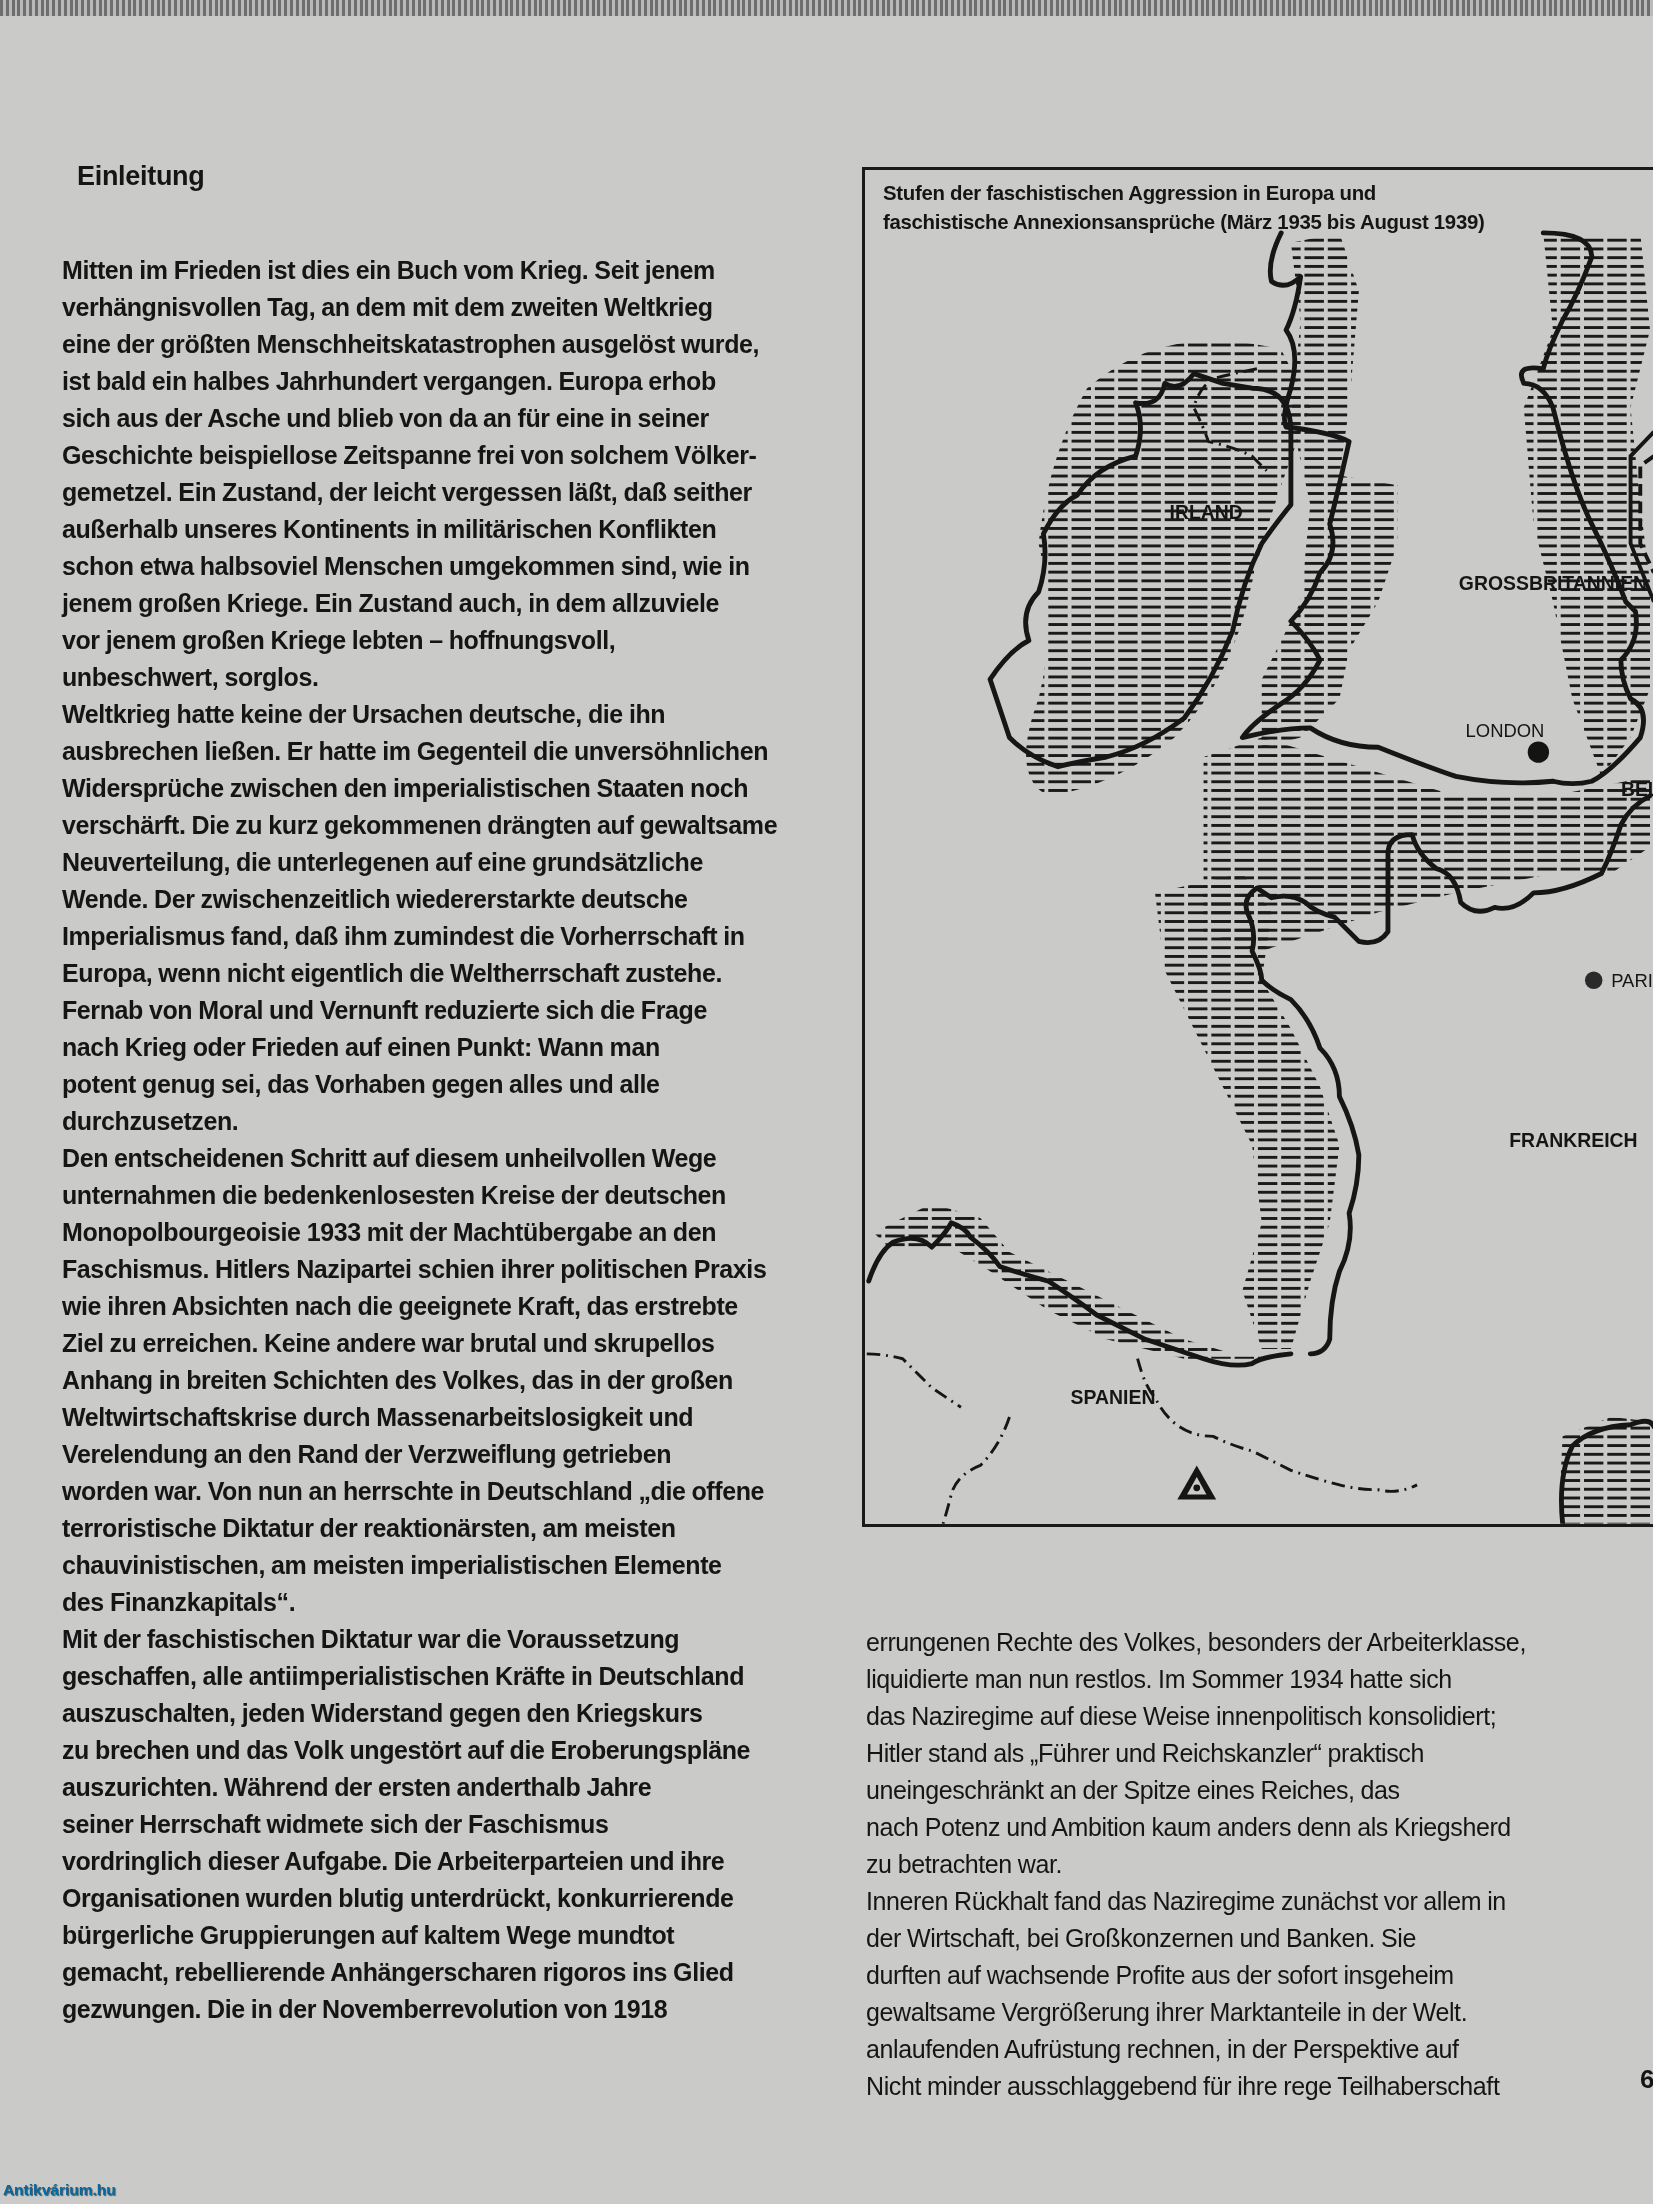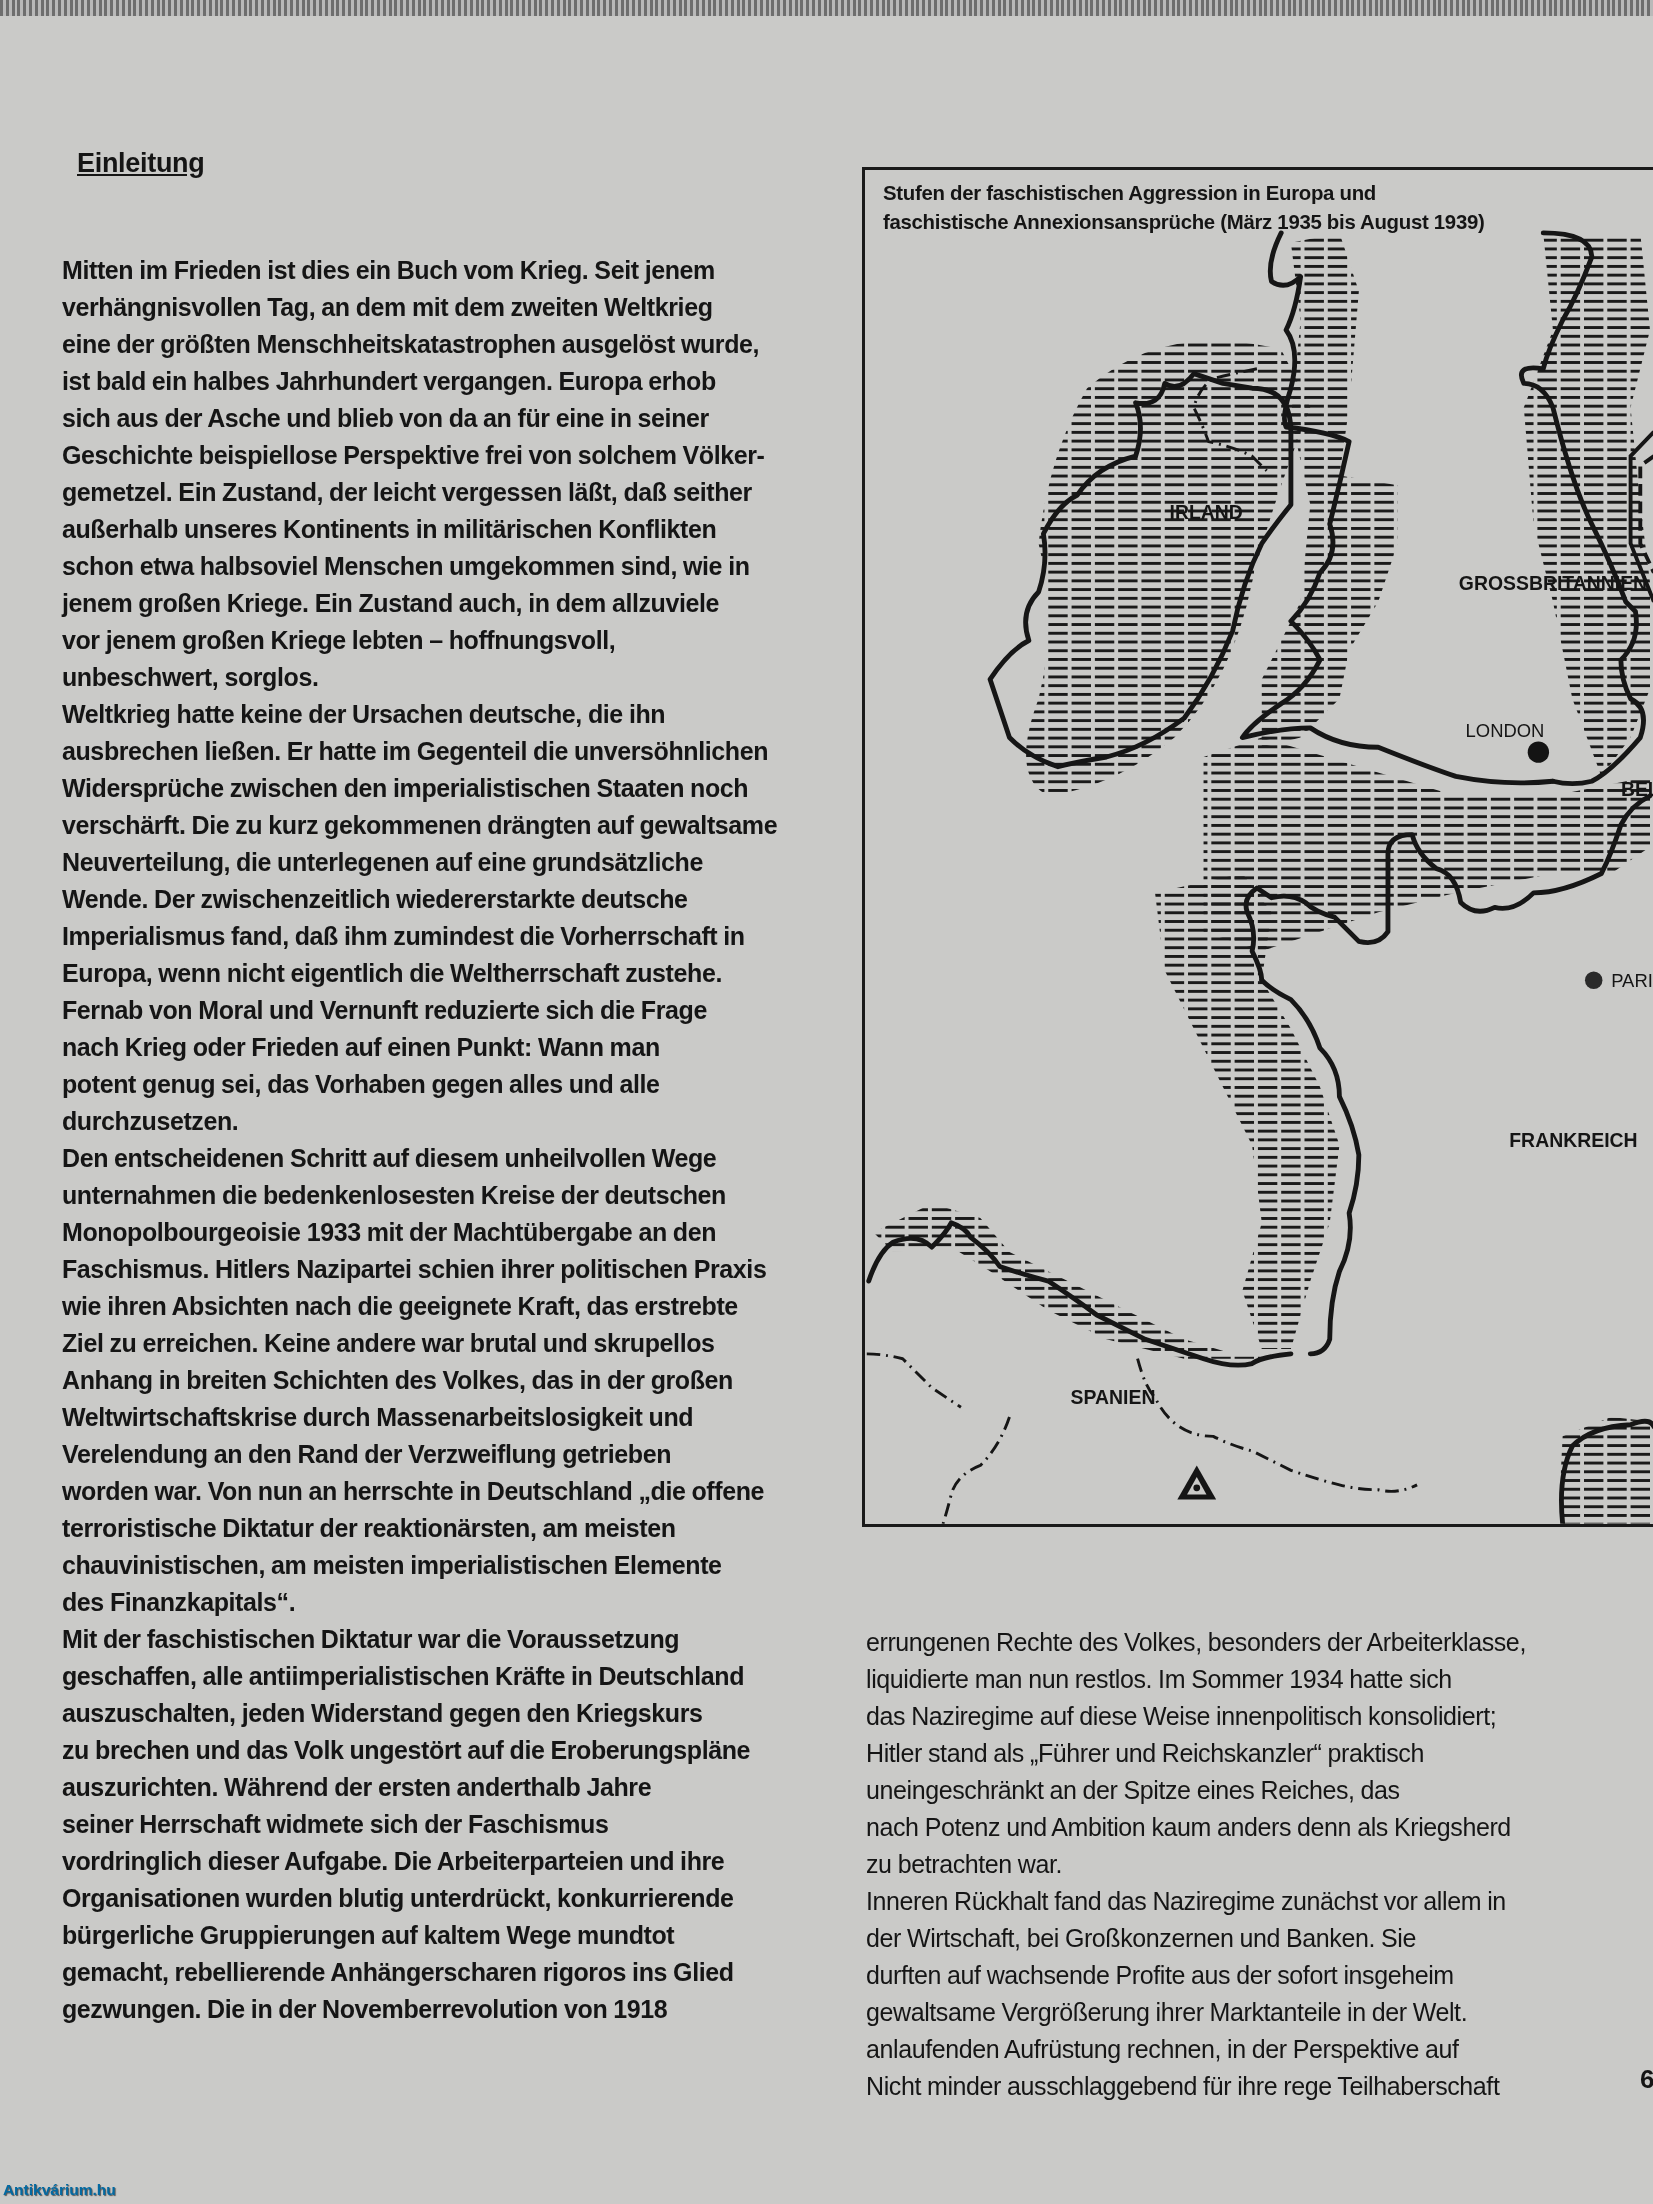--- a/index.html
+++ b/index.html
@@ -11,22 +11,22 @@
   }
   .top-strip {
     position: absolute; left: 0; top: 0; width: 1654px; height: 15.5px;
     background: repeating-linear-gradient(90deg, #6e6e6e 0 2.9px, #b9b9b9 2.9px 5.8px);
   }
   .page {
     position: absolute; left: 0; top: 15.5px; width: 1654px; height: 2189px;
     background: #cacac8;
   }
   .heading {
-    position: absolute; left: 77px; top: 148px;
-    font-size: 27px; font-weight: bold; letter-spacing: -0.3px; text-decoration: underline;
+    position: absolute; left: 77px; top: 161px;
+    font-size: 27px; font-weight: bold; letter-spacing: -0.3px;
   }
   .col-left {
     position: absolute; left: 62px; top: 252px; width: 776px;
     font-size: 25px; font-weight: bold; line-height: 37px;
     letter-spacing: -0.4px; word-spacing: -0.5px;
   }
   .col-right {
     position: absolute; left: 866px; top: 1624px; width: 757px;
     font-size: 25px; font-weight: normal; line-height: 37px;
     letter-spacing: -0.4px; word-spacing: -0.5px;
@@ -59,21 +59,21 @@
 <div class="page"></div>
 
 <h1 class="heading" style="margin:0">Einleitung</h1>
 
 <div class="col-left" id="leftCol">
     <span class="line">Mitten im Frieden ist dies ein Buch vom Krieg. Seit jenem</span>
     <span class="line">verhängnisvollen Tag, an dem mit dem zweiten Weltkrieg</span>
     <span class="line">eine der größten Menschheitskatastrophen ausgelöst wurde,</span>
     <span class="line">ist bald ein halbes Jahrhundert vergangen. Europa erhob</span>
     <span class="line">sich aus der Asche und blieb von da an für eine in seiner</span>
-    <span class="line">Geschichte beispiellose Perspektive frei von solchem Völker-</span>
+    <span class="line">Geschichte beispiellose Zeitspanne frei von solchem Völker-</span>
     <span class="line">gemetzel. Ein Zustand, der leicht vergessen läßt, daß seither</span>
     <span class="line">außerhalb unseres Kontinents in militärischen Konflikten</span>
     <span class="line">schon etwa halbsoviel Menschen umgekommen sind, wie in</span>
     <span class="line">jenem großen Kriege. Ein Zustand auch, in dem allzuviele</span>
     <span class="line">vor jenem großen Kriege lebten – hoffnungsvoll,</span>
     <span class="line">unbeschwert, sorglos.</span>
     <span class="line">Weltkrieg hatte keine der Ursachen deutsche, die ihn</span>
     <span class="line">ausbrechen ließen. Er hatte im Gegenteil die unversöhnlichen</span>
     <span class="line">Widersprüche zwischen den imperialistischen Staaten noch</span>
     <span class="line">verschärft. Die zu kurz gekommenen drängten auf gewaltsame</span>

